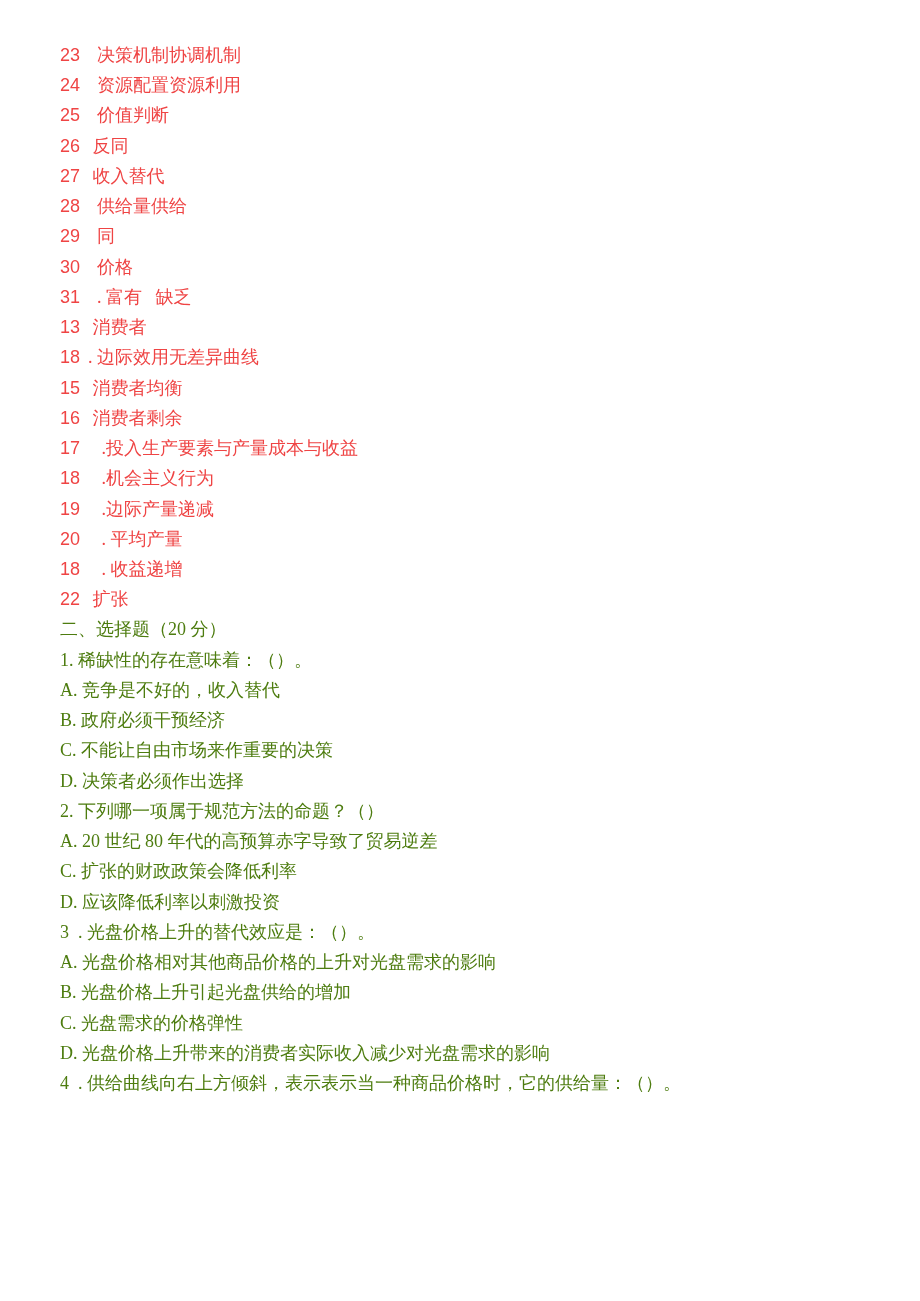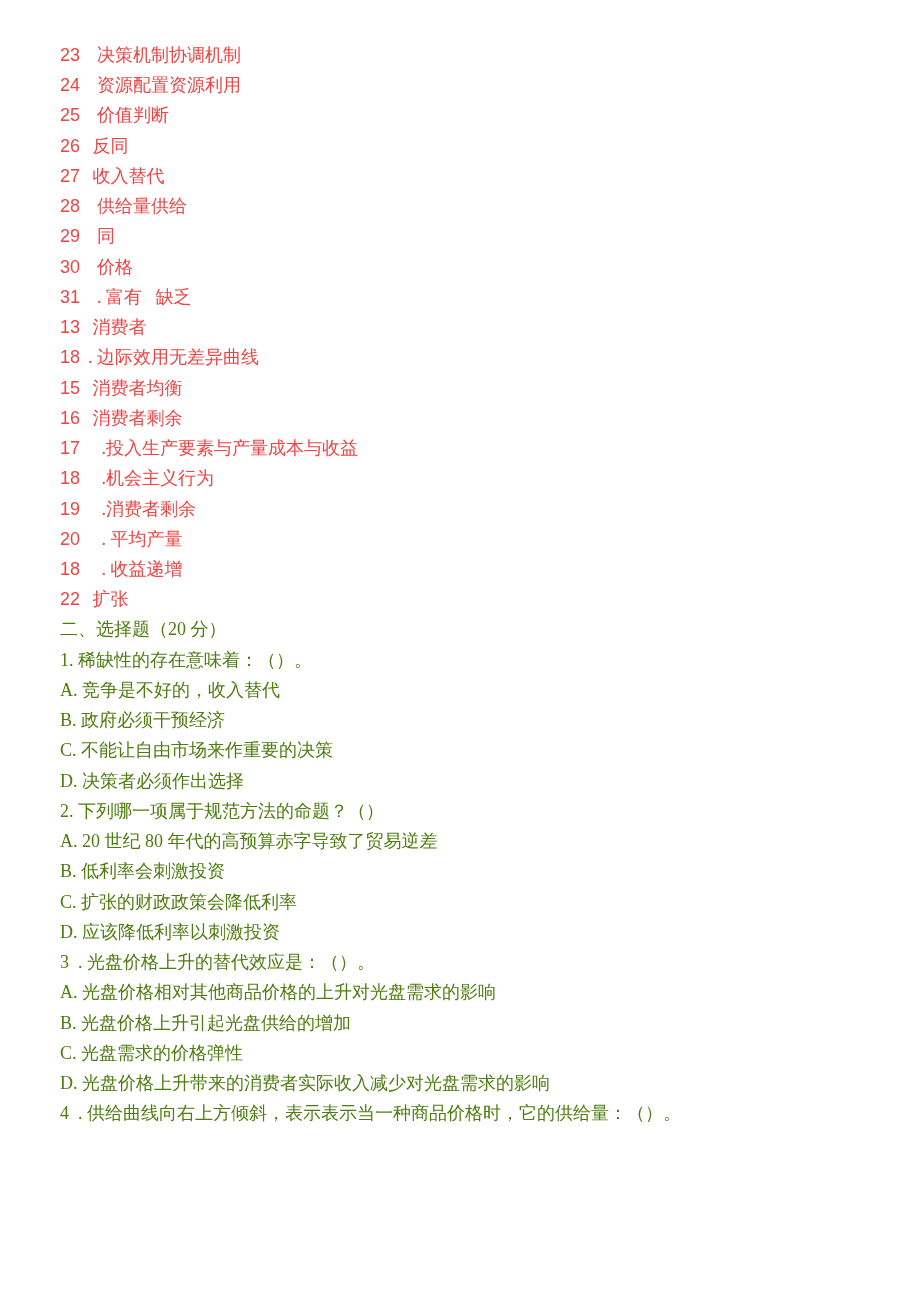--- a/index.html
+++ b/index.html
@@ -40,35 +40,34 @@
     <div class="line red-line"><span class="num">28</span><span>  供给量供给</span></div>
     <div class="line red-line"><span class="num">29</span><span>  同</span></div>
     <div class="line red-line"><span class="num">30</span><span>  价格</span></div>
     <div class="line red-line"><span class="num">31</span><span>  . 富有   缺乏</span></div>
     <div class="line red-line"><span class="num">13</span><span> 消费者</span></div>
     <div class="line red-line"><span class="num">18</span><span>. 边际效用无差异曲线</span></div>
     <div class="line red-line"><span class="num">15</span><span> 消费者均衡</span></div>
     <div class="line red-line"><span class="num">16</span><span> 消费者剩余</span></div>
     <div class="line red-line"><span class="num">17</span><span>   .投入生产要素与产量成本与收益</span></div>
     <div class="line red-line"><span class="num">18</span><span>   .机会主义行为</span></div>
-    <div class="line red-line"><span class="num">19</span><span>   .消费者剩余</span></div>
+    <div class="line red-line"><span class="num">19</span><span>   .边际产量递减</span></div>
     <div class="line red-line"><span class="num">20</span><span>   . 平均产量</span></div>
     <div class="line red-line"><span class="num">18</span><span>   . 收益递增</span></div>
     <div class="line red-line"><span class="num">22</span><span> 扩张</span></div>
   </div>
 <div id="black-container">
     <div class="line black-line">二、选择题（20 分）</div>
     <div class="line black-line">1. 稀缺性的存在意味着：（）。</div>
     <div class="line black-line">A. 竞争是不好的，收入替代</div>
     <div class="line black-line">B. 政府必须干预经济</div>
     <div class="line black-line">C. 不能让自由市场来作重要的决策</div>
     <div class="line black-line">D. 决策者必须作出选择</div>
     <div class="line black-line">2. 下列哪一项属于规范方法的命题？（）</div>
     <div class="line black-line">A. 20 世纪 80 年代的高预算赤字导致了贸易逆差</div>
-    <div class="line black-line">B. 低利率会刺激投资</div>
     <div class="line black-line">C. 扩张的财政政策会降低利率</div>
     <div class="line black-line">D. 应该降低利率以刺激投资</div>
     <div class="line black-line">3  . 光盘价格上升的替代效应是：（）。</div>
     <div class="line black-line">A. 光盘价格相对其他商品价格的上升对光盘需求的影响</div>
     <div class="line black-line">B. 光盘价格上升引起光盘供给的增加</div>
     <div class="line black-line">C. 光盘需求的价格弹性</div>
     <div class="line black-line">D. 光盘价格上升带来的消费者实际收入减少对光盘需求的影响</div>
     <div class="line black-line">4  . 供给曲线向右上方倾斜，表示表示当一种商品价格时，它的供给量：（）。</div>
   </div>
 

